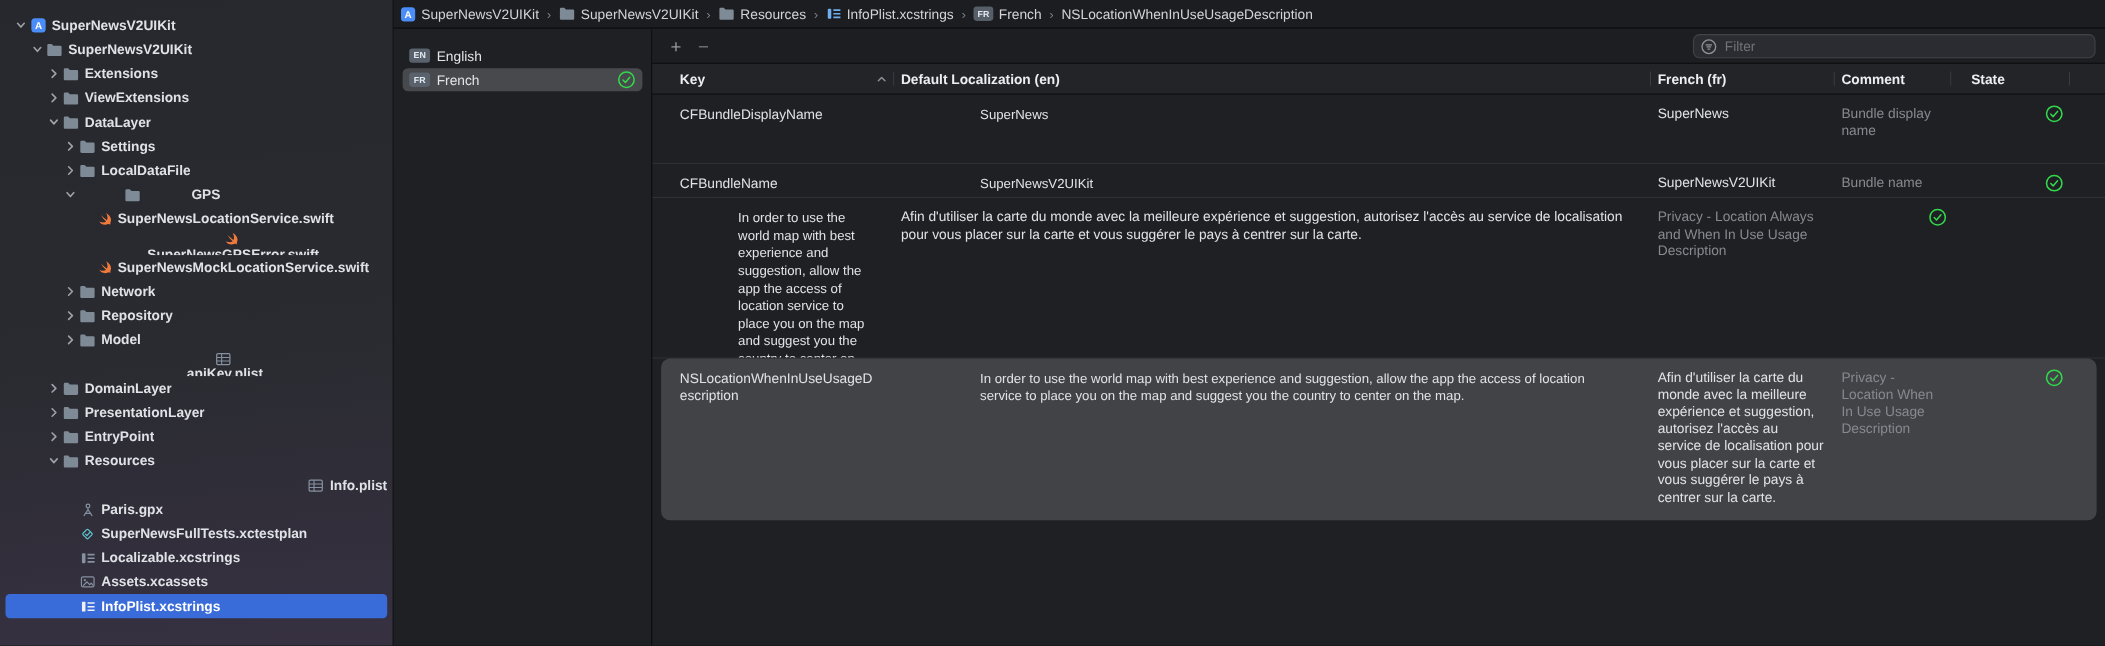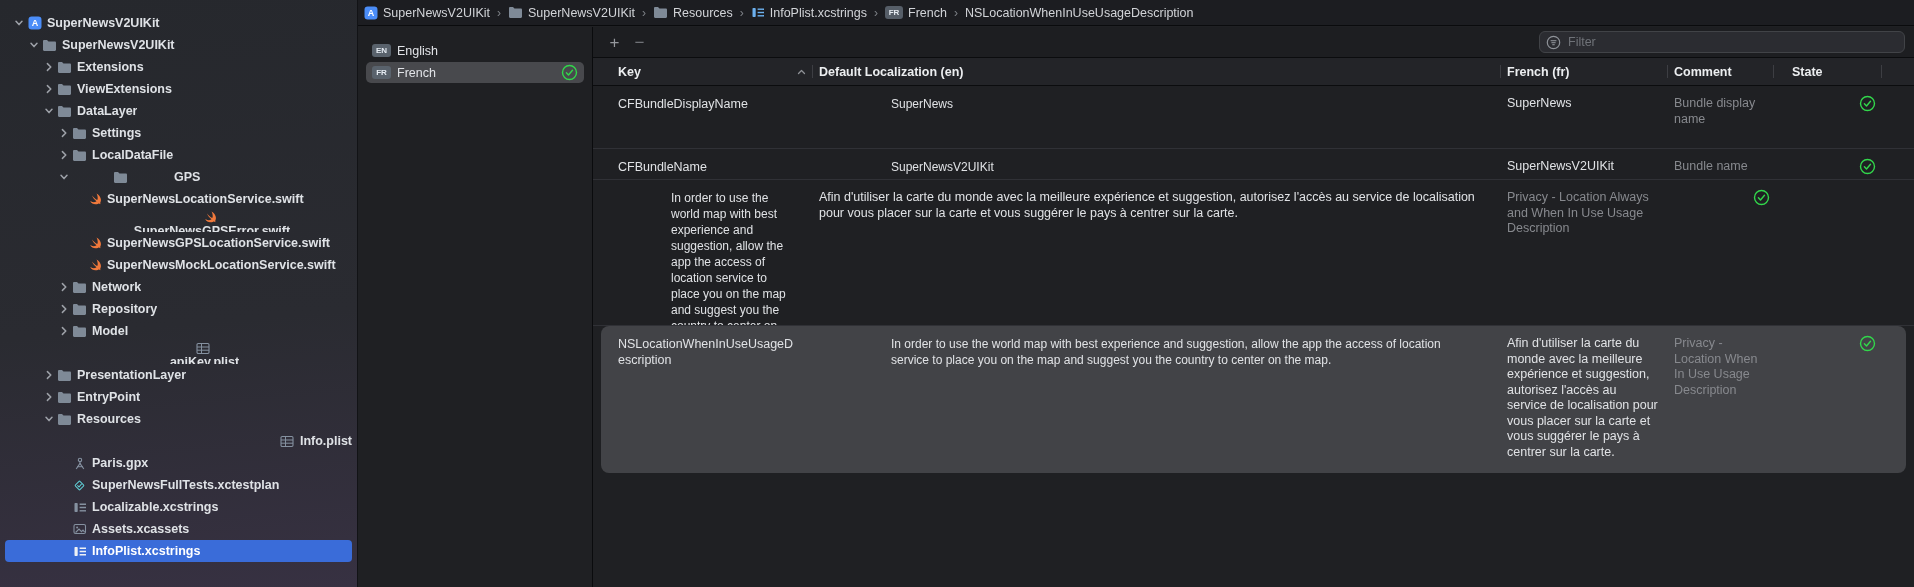--- a/index.html
+++ b/index.html
@@ -205,29 +205,20 @@
           </span>
           <span class="tlabel">SuperNewsGPSError.swift</span>
         </div>
         <div class="tree-row" style="padding-left: 67px;">
           <span class="disc"></span>
           <span class="ticon">
             <svg width="14" height="14" viewBox="0 0 15 15">
               <path d="M9.1 1.7 C10.9 2.8 12.6 4.4 13.4 6.3 C14.1 8 14 9.7 13.2 11.1 C13.4 11.8 13.3 12.6 13 13.2 C12.6 12.5 11.7 12.2 11 12.5 C10.1 13 9.1 13.2 8 13.2 C5.6 13.2 3.4 11.9 2.3 9.7 C3 10.2 3.9 10.6 4.7 10.8 C6.3 11.1 7.9 10.8 9.1 10 C7.1 8.3 5.2 6 4.1 3.7 C5.8 5.6 7.9 7.4 9.8 8.7 C10.2 8 10.4 7.4 10.4 6.7 C10.5 5.1 9.9 3.2 9.1 1.7 Z" fill="#f0793c"></path>
             </svg>
           </span>
-          <span class="tlabel">SuperNewsGPSLocationService.swift</span>
-        </div>
-        <div class="tree-row" style="padding-left: 67px;">
-          <span class="disc"></span>
-          <span class="ticon">
-            <svg width="14" height="14" viewBox="0 0 15 15">
-              <path d="M9.1 1.7 C10.9 2.8 12.6 4.4 13.4 6.3 C14.1 8 14 9.7 13.2 11.1 C13.4 11.8 13.3 12.6 13 13.2 C12.6 12.5 11.7 12.2 11 12.5 C10.1 13 9.1 13.2 8 13.2 C5.6 13.2 3.4 11.9 2.3 9.7 C3 10.2 3.9 10.6 4.7 10.8 C6.3 11.1 7.9 10.8 9.1 10 C7.1 8.3 5.2 6 4.1 3.7 C5.8 5.6 7.9 7.4 9.8 8.7 C10.2 8 10.4 7.4 10.4 6.7 C10.5 5.1 9.9 3.2 9.1 1.7 Z" fill="#f0793c"></path>
-            </svg>
-          </span>
           <span class="tlabel">SuperNewsMockLocationService.swift</span>
         </div>
         <div class="tree-row" style="padding-left: 52px;">
           <span class="disc">
             <svg width="10" height="10" viewBox="0 0 10 10">
               <path d="M3.4 1.6 L6.8 5 L3.4 8.4" stroke="#9da1a8" stroke-width="1.5" fill="none" stroke-linecap="round" stroke-linejoin="round"></path>
             </svg>
           </span>
           <span class="ticon">
             <svg width="15" height="13" viewBox="0 0 15 13">
@@ -266,20 +257,33 @@
           <span class="disc"></span>
           <span class="ticon">
             <svg width="14" height="13" viewBox="0 0 14 13">
               <rect x="1" y="1.5" width="12" height="10" rx="1.2" fill="none" stroke="#8591a0" stroke-width="1.1"></rect>
               <line x1="1" y1="5" x2="13" y2="5" stroke="#8591a0" stroke-width="1"></line>
               <line x1="1" y1="8.2" x2="13" y2="8.2" stroke="#8591a0" stroke-width="1"></line>
               <line x1="5.5" y1="1.5" x2="5.5" y2="11.5" stroke="#8591a0" stroke-width="1"></line>
             </svg>
           </span>
           <span class="tlabel">apiKey.plist</span>
+        </div>
+        <div class="tree-row" style="padding-left: 37px;">
+          <span class="disc">
+            <svg width="10" height="10" viewBox="0 0 10 10">
+              <path d="M3.4 1.6 L6.8 5 L3.4 8.4" stroke="#9da1a8" stroke-width="1.5" fill="none" stroke-linecap="round" stroke-linejoin="round"></path>
+            </svg>
+          </span>
+          <span class="ticon">
+            <svg width="15" height="13" viewBox="0 0 15 13">
+              <path d="M1 2.2 C1 1.5 1.5 1 2.2 1 H5 L6.5 2.6 H12.8 C13.5 2.6 14 3.1 14 3.8 V10.8 C14 11.5 13.5 12 12.8 12 H2.2 C1.5 12 1 11.5 1 10.8 Z" fill="#7f8a97"></path>
+            </svg>
+          </span>
+          <span class="tlabel">DomainLayer</span>
         </div>
         <div class="tree-row" style="padding-left: 37px;">
           <span class="disc">
             <svg width="10" height="10" viewBox="0 0 10 10">
               <path d="M3.4 1.6 L6.8 5 L3.4 8.4" stroke="#9da1a8" stroke-width="1.5" fill="none" stroke-linecap="round" stroke-linejoin="round"></path>
             </svg>
           </span>
           <span class="ticon">
             <svg width="15" height="13" viewBox="0 0 15 13">
               <path d="M1 2.2 C1 1.5 1.5 1 2.2 1 H5 L6.5 2.6 H12.8 C13.5 2.6 14 3.1 14 3.8 V10.8 C14 11.5 13.5 12 12.8 12 H2.2 C1.5 12 1 11.5 1 10.8 Z" fill="#7f8a97"></path>

